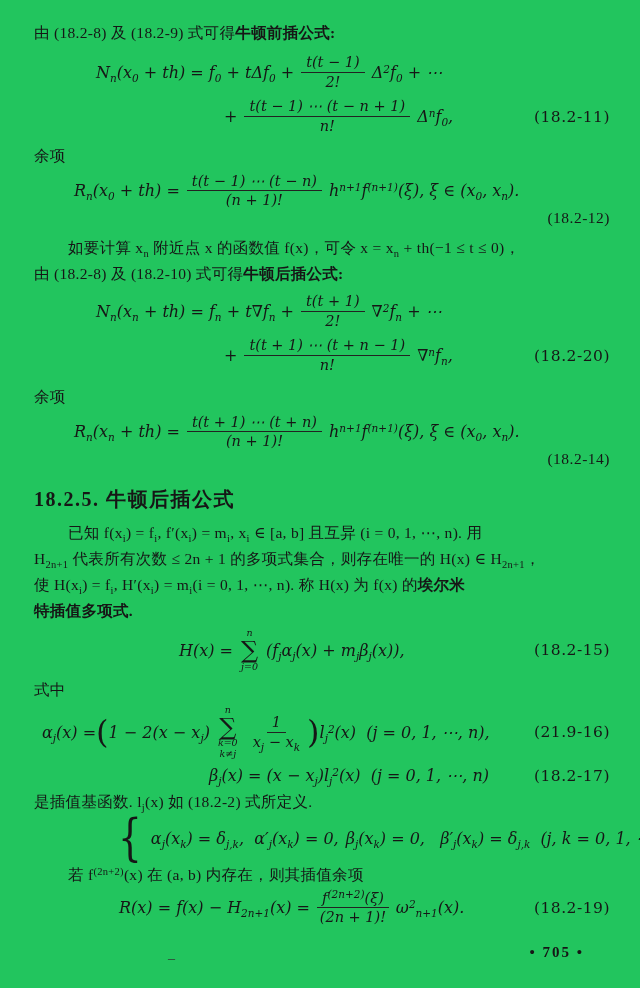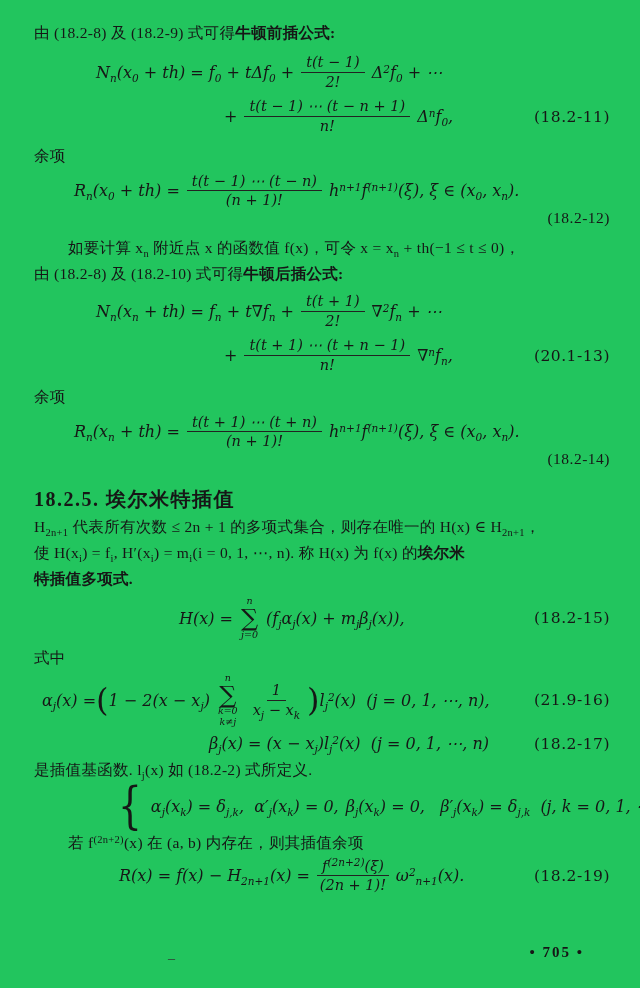--- a/index.html
+++ b/index.html
@@ -107,39 +107,40 @@
     <span class="mi">∇<sup>2</sup>f<sub>n</sub> + ⋯</span>
   </div>
 
   <div class="eq mt8 pl190">
     <span class="mi">+</span>
     <span class="frac">
       <span class="num">t(t + 1) ⋯ (t + n − 1)</span>
       <span class="den">n!</span>
     </span>
     <span class="mi">∇<sup>n</sup>f<sub>n</sub>,</span>
-    <span class="tag">(20.1-13)</span>
+    <span class="tag">(18.2-20)</span>
   </div>
 
   <div class="cnline mt10">余项</div>
 
   <div class="eq mt4 pl40">
     <span class="mi">R<sub>n</sub>(x<sub>n</sub> + th) =</span>
     <span class="frac">
       <span class="num">t(t + 1) ⋯ (t + n)</span>
       <span class="den">(n + 1)!</span>
     </span>
     <span class="mi">h<sup>n+1</sup>f<sup>(n+1)</sup>(ξ), ξ ∈ (x<sub>0</sub>, x<sub>n</sub>).</span>
   </div>
   <div class="tagline">
     <span class="tag">(18.2-14)</span>
   </div>
 
-  <div class="heading mt16">18.2.5. 埃尔米特插值</div>
-
+  <div class="heading mt16">18.2.5. 牛顿后插公式</div>
+
+  <div class="cnline mt6 indent">已知 f(x<sub>i</sub>) = f<sub>i</sub>, f′(x<sub>i</sub>) = m<sub>i</sub>, x<sub>i</sub> ∈ [a, b] 且互异 (i = 0, 1, ⋯, n). 用</div>
   <div class="cnline">H<sub>2n+1</sub> 代表所有次数 ≤ 2n + 1 的多项式集合，则存在唯一的 H(x) ∈ H<sub>2n+1</sub>，</div>
   <div class="cnline">
     <span>使 H(x<sub>i</sub>) = f<sub>i</sub>, H′(x<sub>i</sub>) = m<sub>i</sub>(i = 0, 1, ⋯, n). 称 H(x) 为 f(x) 的</span><span class="bold">埃尔米</span>
   </div>
   <div class="cnline bold">特插值多项式.</div>
 
   <div class="eq mt4 pl145">
     <span class="mi">H(x) =</span>
     <span class="sum">
       <span class="lim">n</span>

